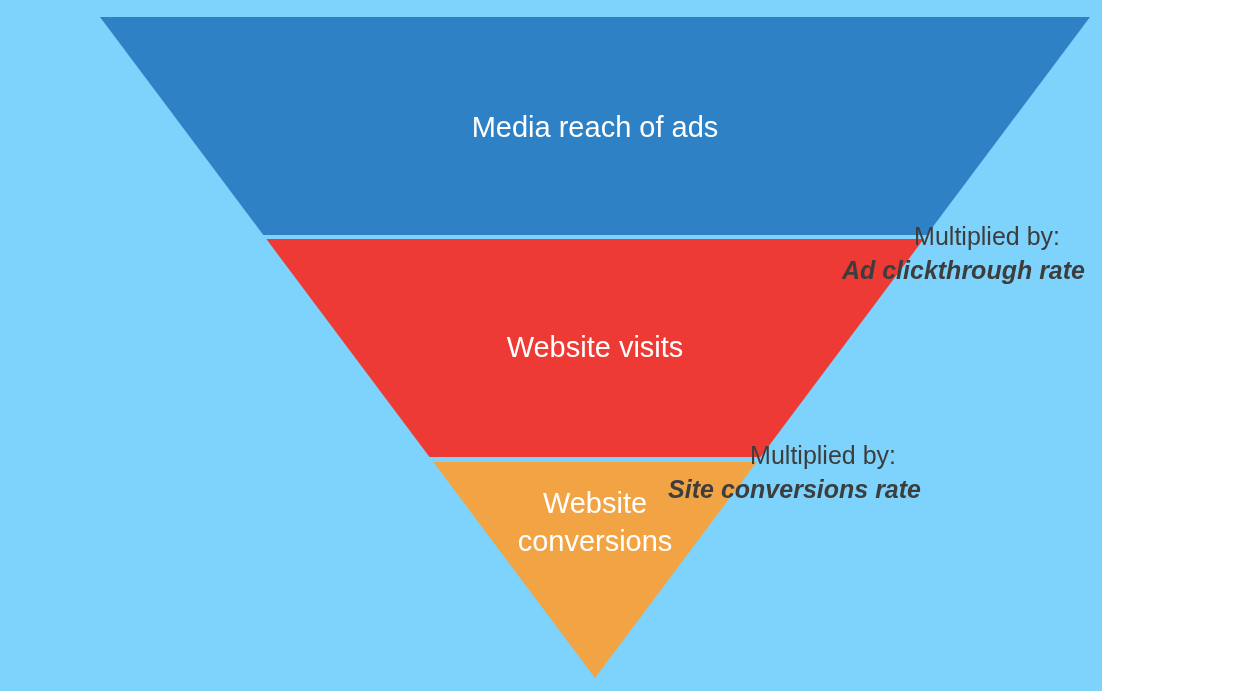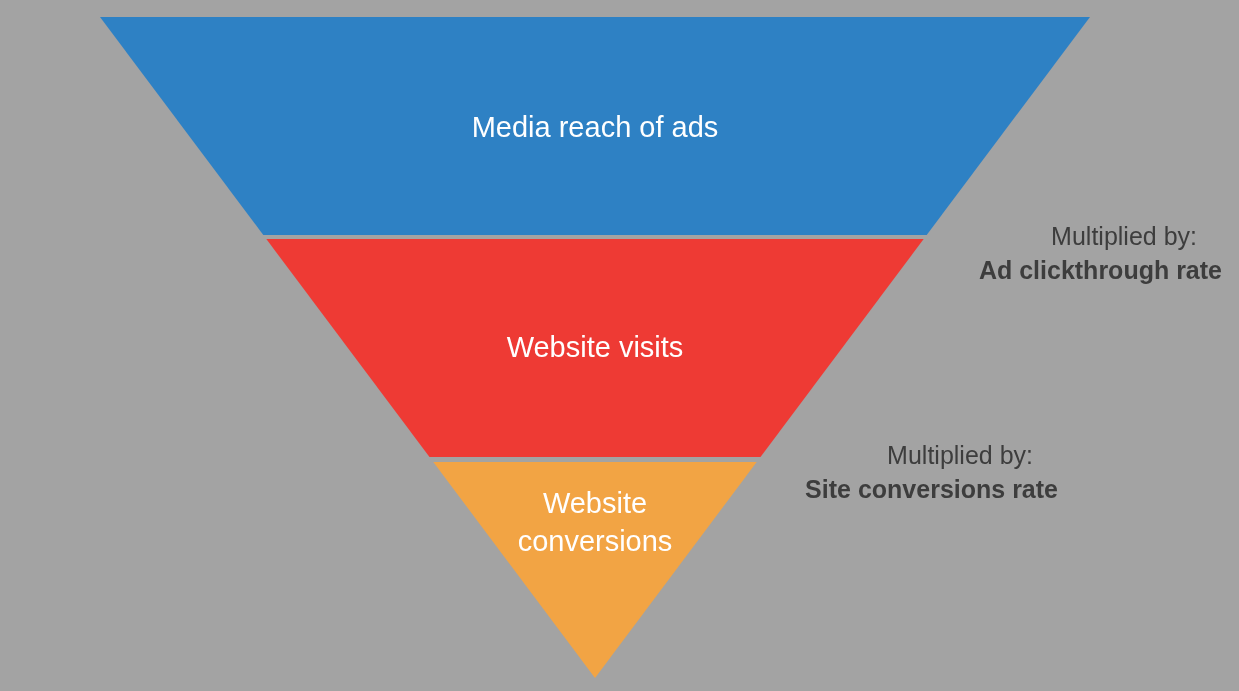--- a/index.html
+++ b/index.html
@@ -3,23 +3,23 @@
 <meta charset="utf-8">
 <style>
   html, body {
     margin: 0;
     padding: 0;
     background: #ffffff;
     font-family: "Liberation Sans", sans-serif;
   }
   .stage {
     position: relative;
-    width: 1239px;
+    width: 1102px;
     height: 691px;
-    background: #a3a3a3;
+    background: #7dd3fc;
     overflow: hidden;
   }
   .funnel-svg {
     position: absolute;
     left: 0;
     top: 0;
     width: 1239px;
     height: 691px;
     display: block;
   }
@@ -34,20 +34,21 @@
     font-size: 25px;
     line-height: 34px;
     white-space: nowrap;
   }
   .ann-prefix {
     font-weight: normal;
     padding-right: 25px;
   }
   .ann-value {
     font-weight: bold;
+    font-style: italic;
   }
   .annotation-1 { top: 219px; right: 17px; }
   .annotation-2 { top: 438px; right: 181px; }
 </style>
 </head>
 <body>
 
 <div class="stage">
 
   <svg class="funnel-svg" viewBox="0 0 1239 691">

